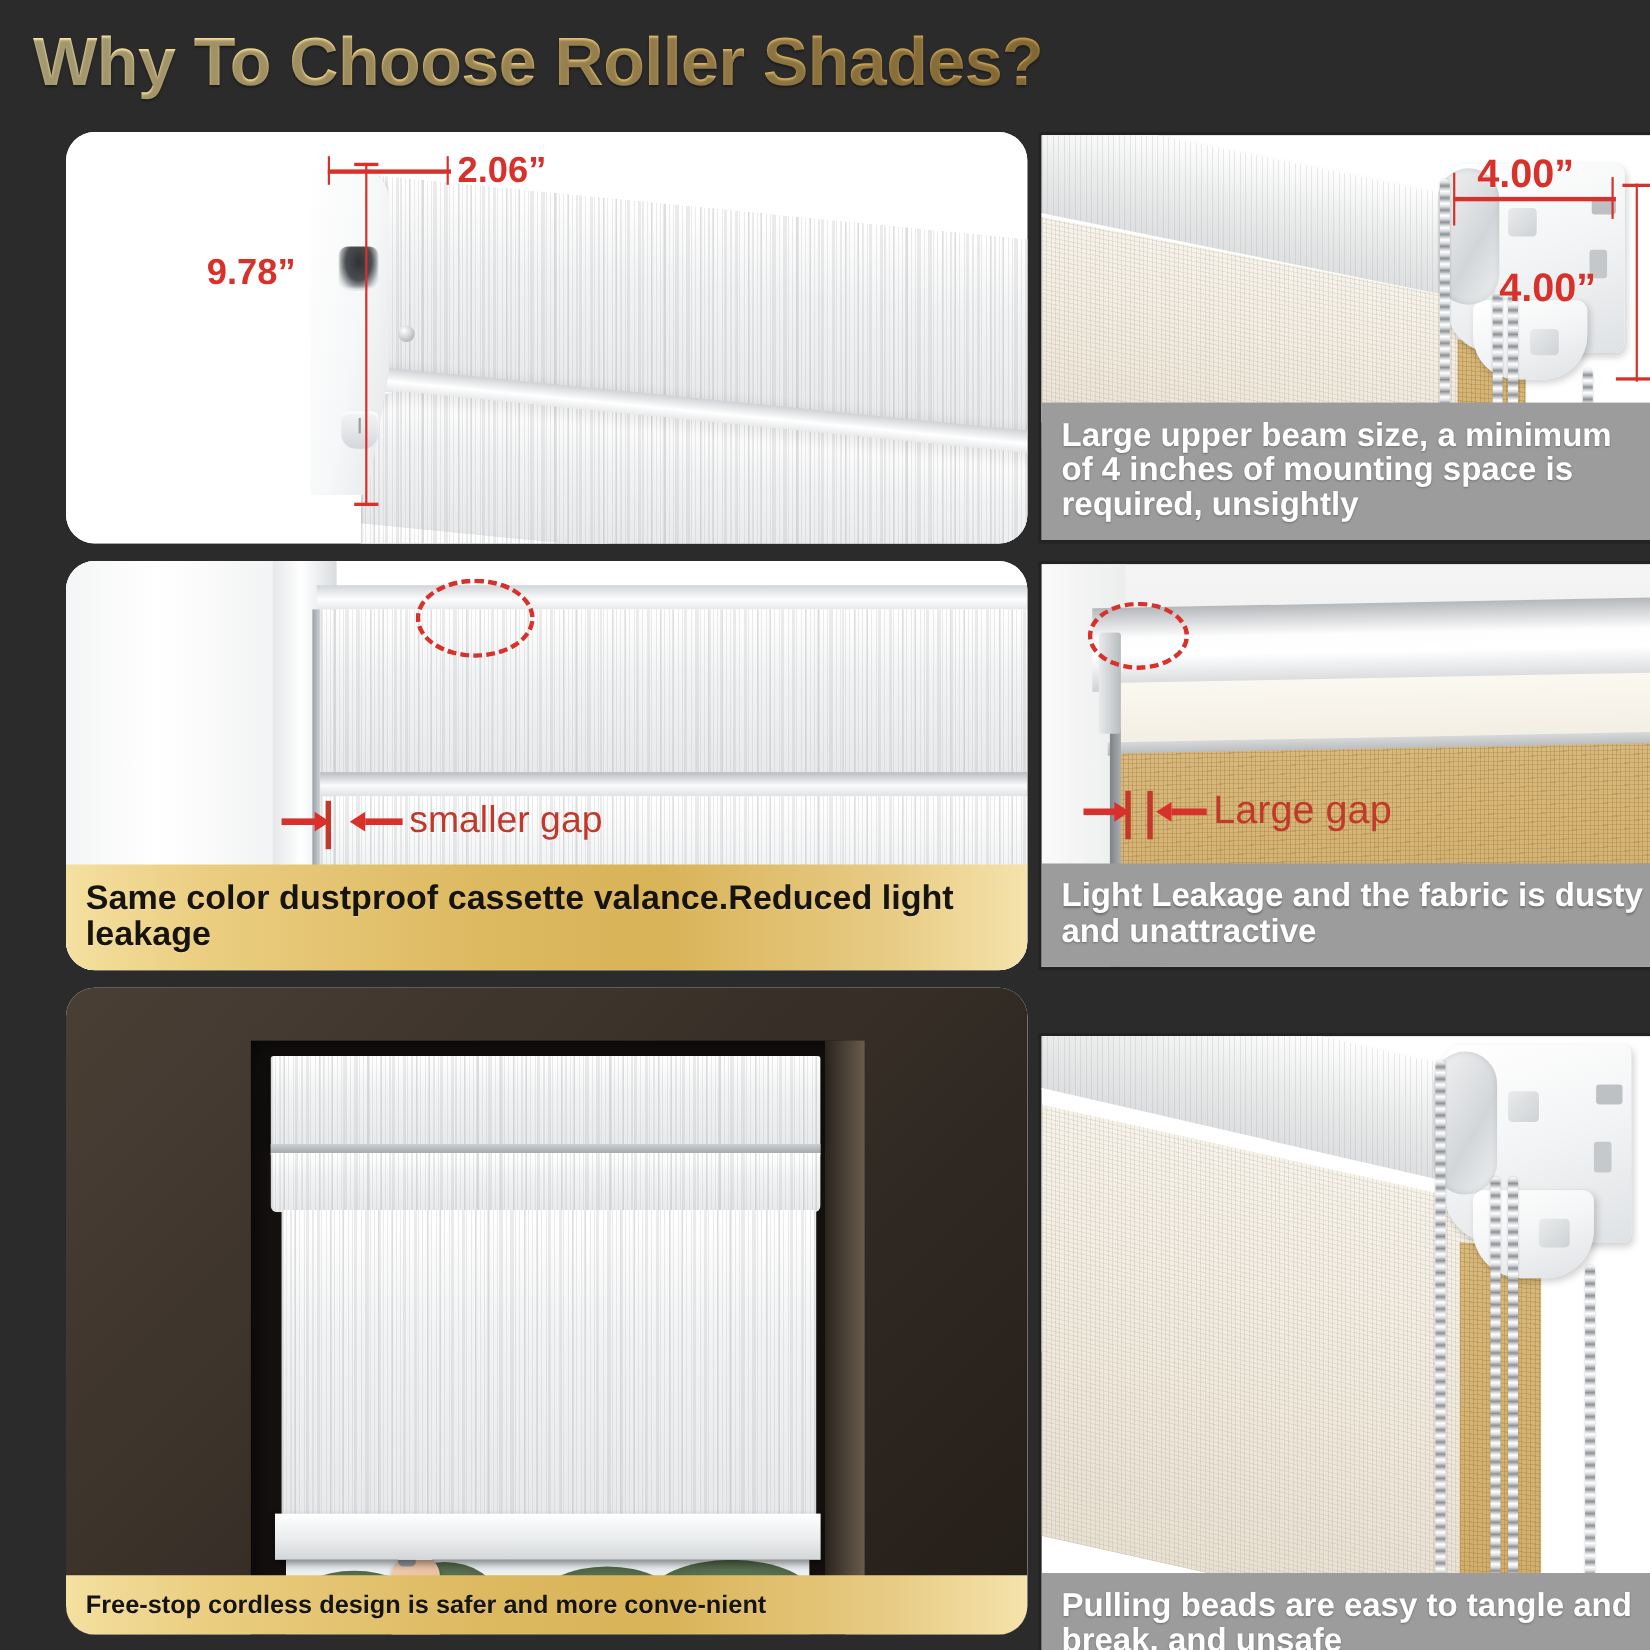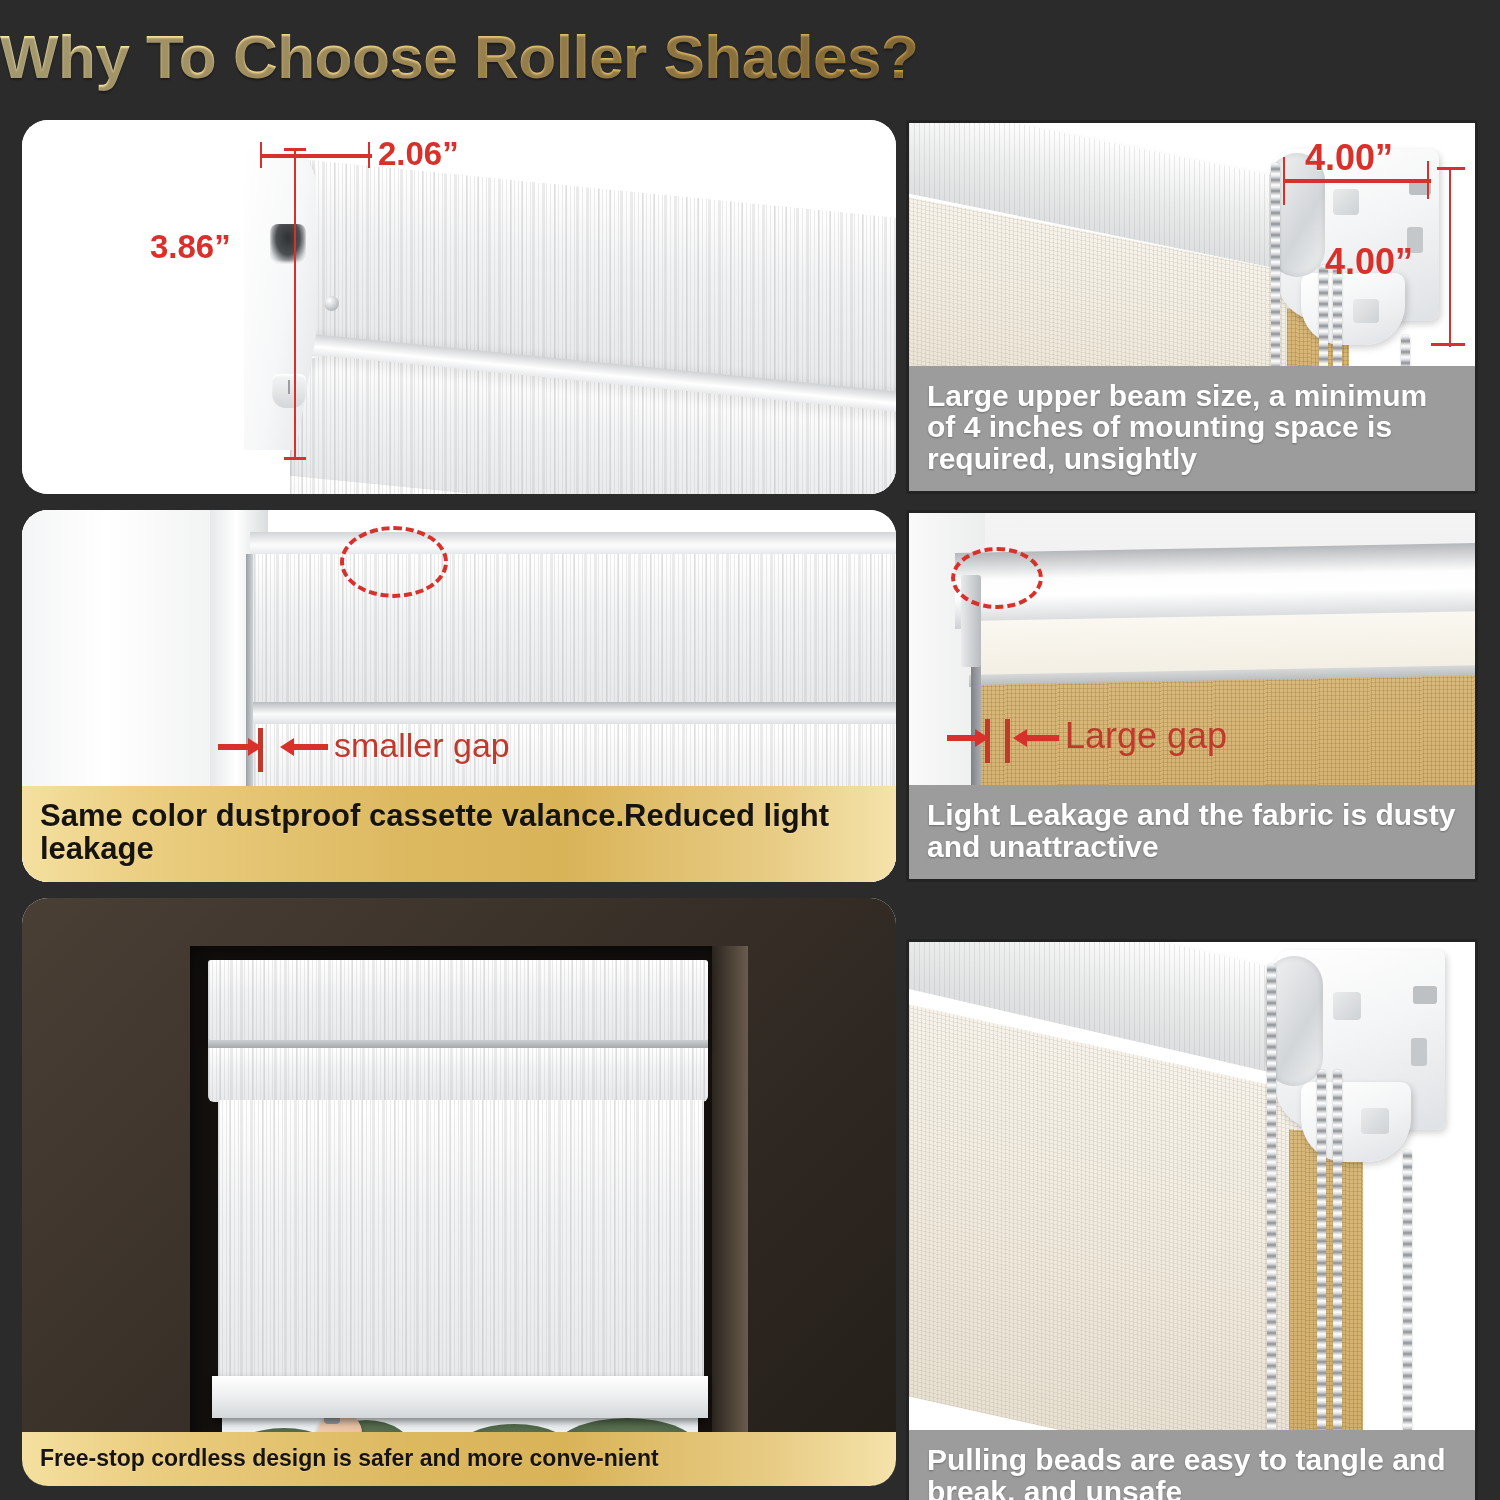--- a/index.html
+++ b/index.html
@@ -6,35 +6,35 @@
   html,body{ background:#2b2b2b; }
   body{
     width:1500px; height:1500px;
     font-family:"Liberation Sans", sans-serif;
     overflow:hidden; position:relative;
   }
 
   
   .title-bar{
     position:absolute; left:0; top:0; width:1500px; height:112px;
-    display:flex; align-items:center; 
+    display:flex; align-items:center; padding-left:30px;
   }
   .title-text{
     font-size:62px; font-weight:bold; letter-spacing:-0.5px;
     white-space:nowrap;
     background:linear-gradient(100deg,#FCEBAE 0%,#F7DE99 22%,#E8C679 52%,#D4AE60 78%,#C79E4E 100%);
     -webkit-background-clip:text; background-clip:text;
     -webkit-text-fill-color:transparent; color:transparent;
     text-shadow:0 2px 2px rgba(0,0,0,.35);
   }
 
   
   .grid{ position:absolute; left:0; top:112px; width:1500px; height:1388px; }
 
-  .panel{ position:absolute; overflow:hidden; background:#fff; }
+  .panel{ position:absolute; overflow:hidden; background:#fff;margin-left:38px; }
   .panel.left{ border-radius:26px; }
   .panel.right{ border-radius:2px; border:3px solid #232323; }
 
   .p1{ left:22px;  top:8px;   width:874px; height:374px; }
   .p2{ left:906px; top:8px;   width:572px; height:374px;text-decoration:underline; }
   .p3{ left:22px;  top:398px; width:874px; height:372px; }
   .p4{ left:906px; top:398px; width:572px; height:372px; }
   .p5{ left:22px;  top:786px; width:874px; height:588px; }
   .p6{ left:906px; top:827px; width:572px; height:588px; }
 
@@ -253,21 +253,21 @@
       <div class="ec-btm"></div>
 
       <div class="rl" style="left:238px;top:22px;width:2px;height:26px;"></div>
       <div class="rl" style="left:238px;top:34px;width:112px;height:4px;"></div>
       <div class="rl" style="left:346px;top:22px;width:2px;height:26px;"></div>
       <div class="dim" style="left:356px;top:15px;font-size:33px;">2.06”</div>
 
       <div class="rl" style="left:272px;top:28px;width:2px;height:312px;"></div>
       <div class="rl" style="left:262px;top:28px;width:22px;height:3px;"></div>
       <div class="rl" style="left:262px;top:337px;width:22px;height:3px;"></div>
-      <div class="dim" style="left:128px;top:108px;font-size:33px;">3.86”</div>
+      <div class="dim" style="left:128px;top:108px;font-size:33px;">9.78”</div>
     </div>
   </div>
 
   <div class="panel right p2">
     <div class="photo">
       <div class="wht-bg"></div>
 
       <div class="shade-head" style="left:-10px;top:62px;width:420px;height:96px;
            transform:skewY(11.5deg);transform-origin:right top;"></div>
 

